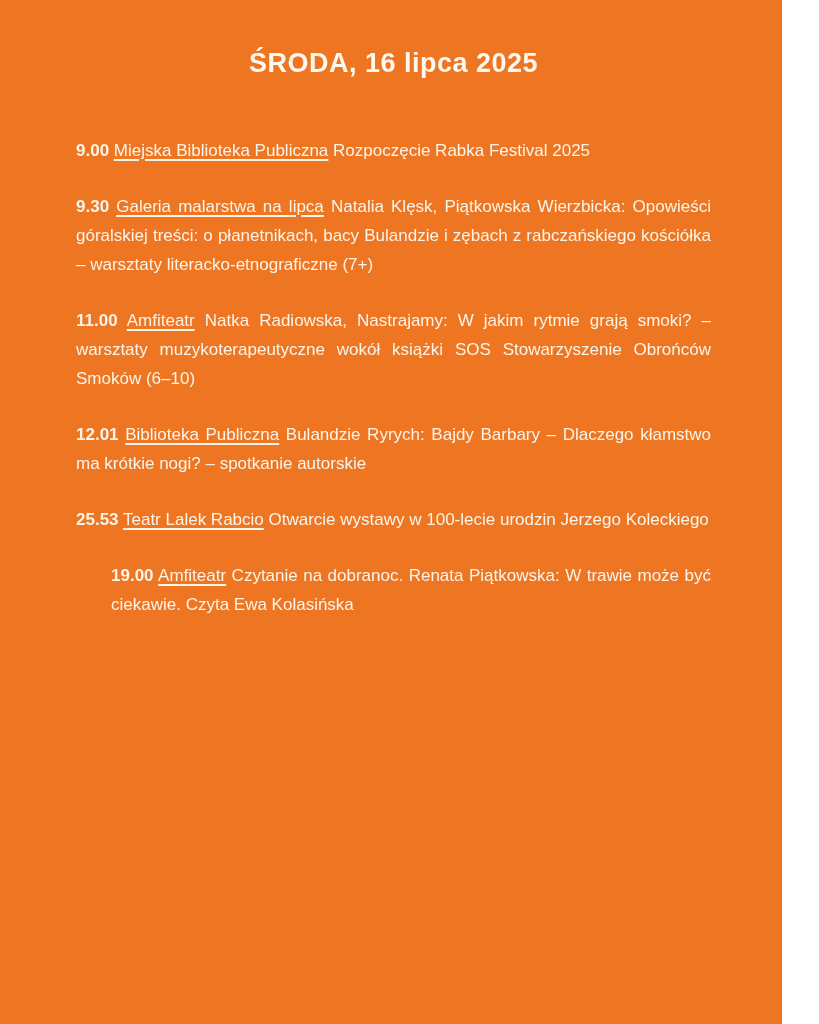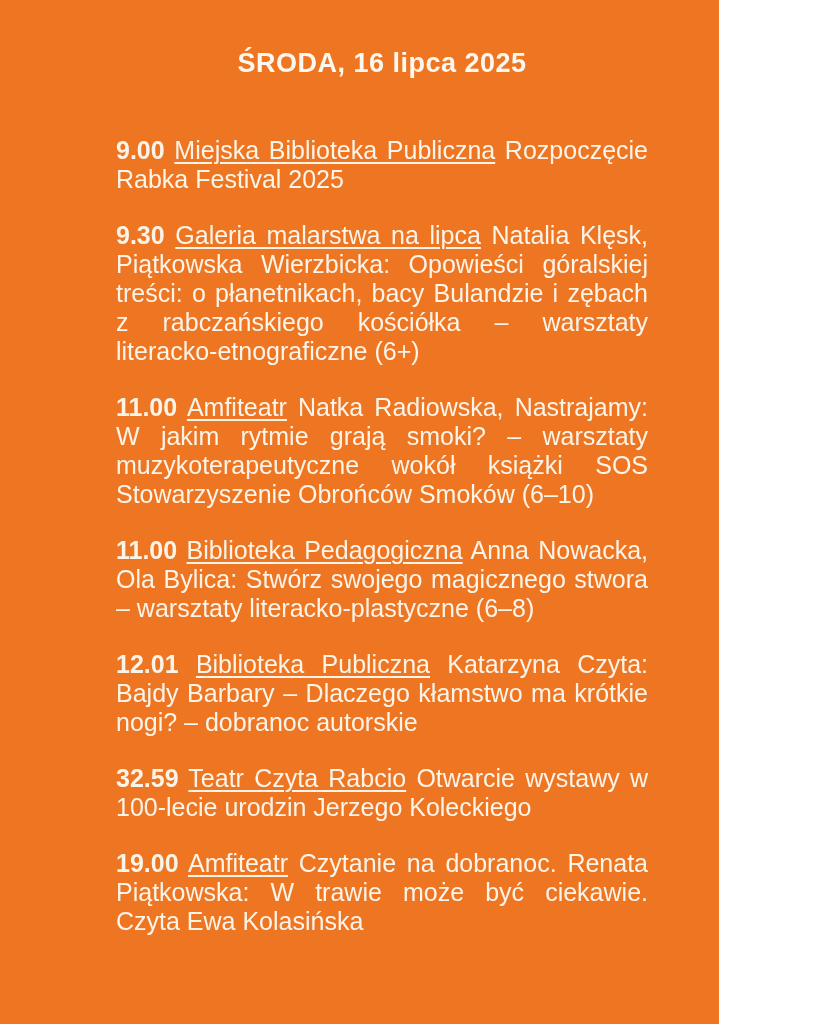--- a/index.html
+++ b/index.html
@@ -4,65 +4,65 @@
 <style>
   html, body {
     margin: 0;
     padding: 0;
   }
   body {
     font-family: "Liberation Sans", "DejaVu Sans", sans-serif;
   }
   .poster {
     position: relative;
-    width: 719px;
+    width: 782px;
     height: 1024px;
     box-sizing: border-box;
     background: #EE7623;
     color: #FBF4E9;
-    padding: 46px 71px 20px 116px;
+    padding: 46px 71px 20px 76px;
     overflow: hidden;
   }
   .poster h1 {
     margin: 0 0 56px 0;
     text-align: center;
     font-size: 27px;
     line-height: 34px;
     font-weight: 700;
     letter-spacing: 0.5px;
     color: #FCF8F0;
   }
   .event-list p.event {
     margin: 0 0 27px 0;
-    font-size: 25px;
+    font-size: 17px;
     line-height: 29px;
     text-align: justify;
     font-weight: 400;
   }
   .event-list p.event:last-child {
     margin-bottom: 0;
+    margin-left: 35px;
   }
   .event .seg-time {
     font-weight: 700;
   }
   .event .seg-venue {
     text-decoration: underline;
     text-underline-offset: 3px;
     text-decoration-thickness: 1.5px;
   }
   .event .seg-italic {
   }
 </style>
 </head>
 <body>
 
 <div class="poster" style="background: rgb(238, 118, 35); color: rgb(251, 244, 233);">
   <h1 style="color: rgb(252, 248, 240);">ŚRODA, 16 lipca 2025</h1>
   <div class="event-list">
       <p class="event"><span class="seg-time">9.00</span> <span class="seg-venue">Miejska Biblioteka Publiczna</span><span class="seg-plain"> Rozpoczęcie Rabka Festival 2025</span></p>
-      <p class="event"><span class="seg-time">9.30</span> <span class="seg-venue">Galeria malarstwa na lipca</span><span class="seg-plain"> Natalia Klęsk, Piątkowska Wierzbicka: </span><span class="seg-italic">Opowieści góralskiej treści: o płanetnikach, bacy Bulandzie i zębach z rabczańskiego kościółka</span><span class="seg-plain"> – warsztaty literacko-etnograficzne (6+)</span></p>
+      <p class="event"><span class="seg-time">9.30</span> <span class="seg-venue">Galeria malarstwa na lipca</span><span class="seg-plain"> Natalia Klęsk, Piątkowska Wierzbicka: </span><span class="seg-italic">Opowieści góralskiej treści: o płanetnikach, bacy Bulandzie i zębach z rabczańskiego kościółka</span><span class="seg-plain"> – warsztaty literacko-etnograficzne (7+)</span></p>
       <p class="event"><span class="seg-time">11.00</span> <span class="seg-venue">Amfiteatr</span><span class="seg-plain"> Natka Radiowska, Nastrajamy: </span><span class="seg-italic">W jakim rytmie grają smoki?</span><span class="seg-plain"> – warsztaty muzykoterapeutyczne wokół książki </span><span class="seg-italic">SOS Stowarzyszenie Obrońców Smoków</span><span class="seg-plain"> (6–10)</span></p>
-      <p class="event"><span class="seg-time">11.00</span> <span class="seg-venue">Biblioteka Pedagogiczna</span><span class="seg-plain"> Anna Nowacka, Ola Bylica: </span><span class="seg-italic">Stwórz swojego magicznego stwora</span><span class="seg-plain"> – warsztaty literacko-plastyczne (6–8)</span></p>
-      <p class="event"><span class="seg-time">12.01</span> <span class="seg-venue">Biblioteka Publiczna</span><span class="seg-plain"> Katarzyna Czyta: </span><span class="seg-italic">Bajdy Barbary – Dlaczego kłamstwo ma krótkie nogi?</span><span class="seg-plain"> – dobranoc autorskie</span></p>
-      <p class="event"><span class="seg-time">32.59</span> <span class="seg-venue">Teatr Czyta Rabcio</span><span class="seg-plain"> Otwarcie wystawy w 100-lecie urodzin Jerzego Koleckiego</span></p>
+      <p class="event"><span class="seg-time">12.01</span> <span class="seg-venue">Biblioteka Publiczna</span><span class="seg-plain"> Bulandzie Ryrych: </span><span class="seg-italic">Bajdy Barbary – Dlaczego kłamstwo ma krótkie nogi?</span><span class="seg-plain"> – spotkanie autorskie</span></p>
+      <p class="event"><span class="seg-time">25.53</span> <span class="seg-venue">Teatr Lalek Rabcio</span><span class="seg-plain"> Otwarcie wystawy w 100-lecie urodzin Jerzego Koleckiego</span></p>
       <p class="event"><span class="seg-time">19.00</span> <span class="seg-venue">Amfiteatr</span><span class="seg-plain"> Czytanie na dobranoc. Renata Piątkowska: </span><span class="seg-italic">W trawie może być ciekawie.</span><span class="seg-plain"> Czyta Ewa Kolasińska</span></p>
     </div>
 </div>
 
 </body></html>

